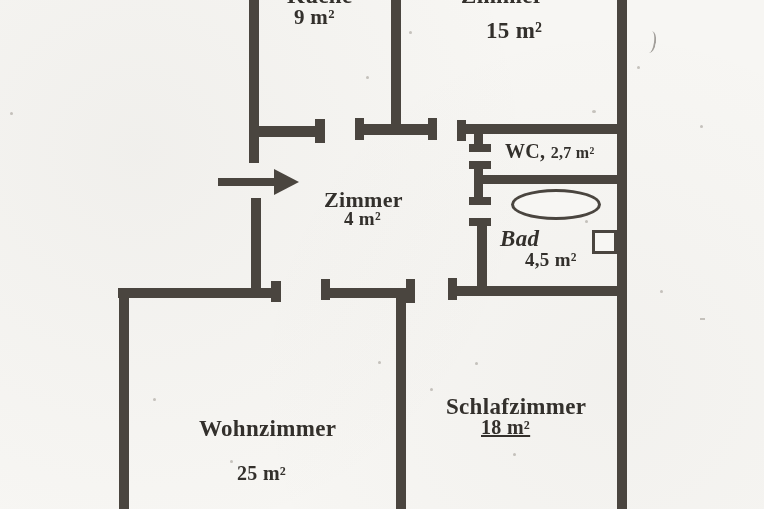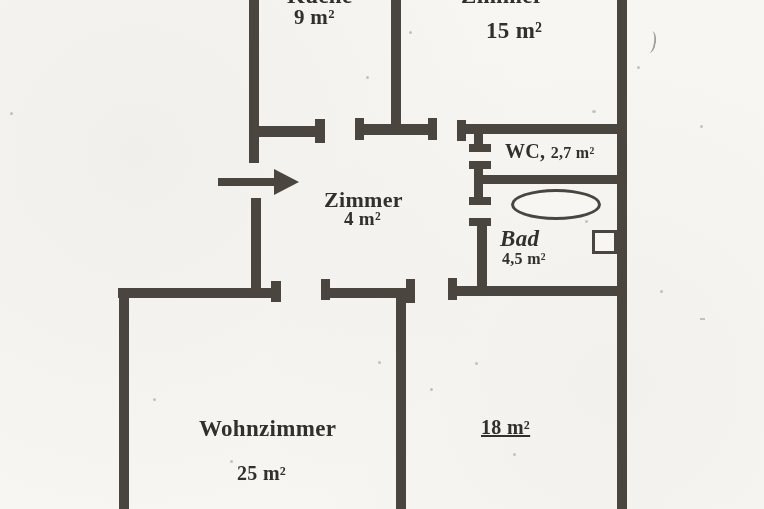--- a/index.html
+++ b/index.html
@@ -97,25 +97,26 @@
 
   <div class="lbl" style="left:505px;top:140px;font-size:20px;">
     <span>WC,</span>
     <span style="font-size:16px;">2,7 m²</span>
   </div>
 
   <div class="lbl" style="left:324px;top:188px;font-size:22px;">Zimmer</div>
   <div class="lbl" style="left:344px;top:209px;font-size:19px;">4 m²</div>
 
   <div class="lbl" style="left:500px;top:226px;font-size:23px;font-style:italic;">Bad</div>
-  <div class="lbl" style="left:502px;top:250px;font-size:16px;">4,5 m²</div>
+  <div class="lbl" style="left:525px;top:250px;font-size:19px;">4,5 m²</div>
 
   <div class="lbl" style="left:199px;top:416px;font-size:23px;">Wohnzimmer</div>
   <div class="lbl" style="left:237px;top:419px;font-size:20px;margin-top:43px;">25 m²</div>
 
+  <div class="lbl" style="left:446px;top:394px;font-size:23px;">Schlafzimmer</div>
   <div class="lbl" style="left:481px;top:416px;font-size:20px;text-decoration:underline;">18 m²</div>
 
   <div class="curve-mark" style="left:645px;top:31px;"></div>
   <div class="speck" style="left:409px;top:31px;"></div>
   <div class="speck" style="left:366px;top:76px;"></div>
   <div class="speck" style="left:637px;top:66px;"></div>
   <div class="speck" style="left:10px;top:112px;"></div>
   <div class="speck" style="left:592px;top:110px;width:4px;height:3px;"></div>
   <div class="speck" style="left:700px;top:125px;"></div>
   <div class="speck" style="left:585px;top:220px;"></div>

